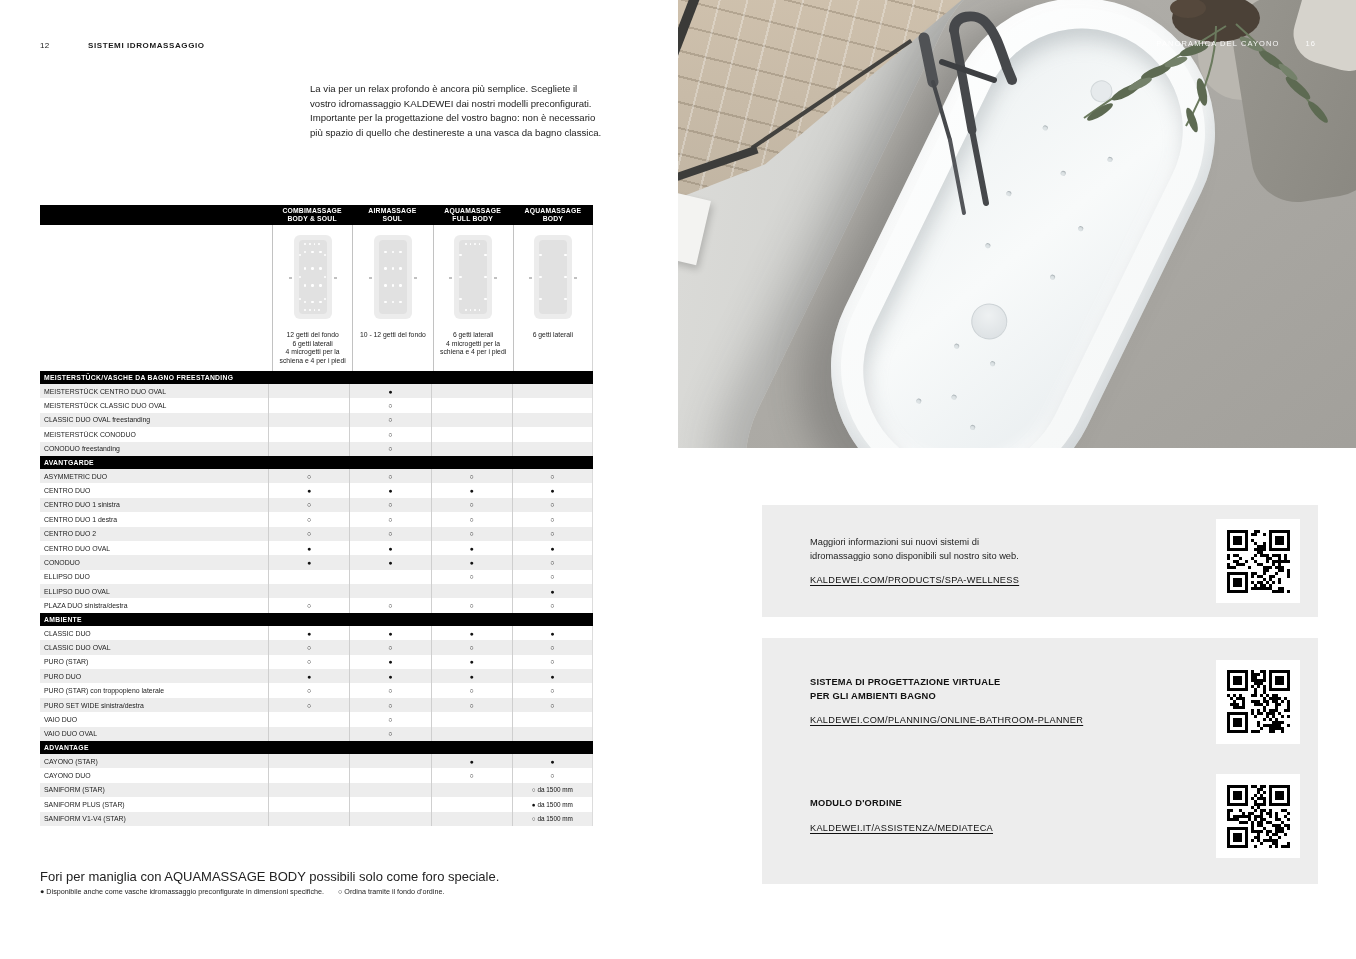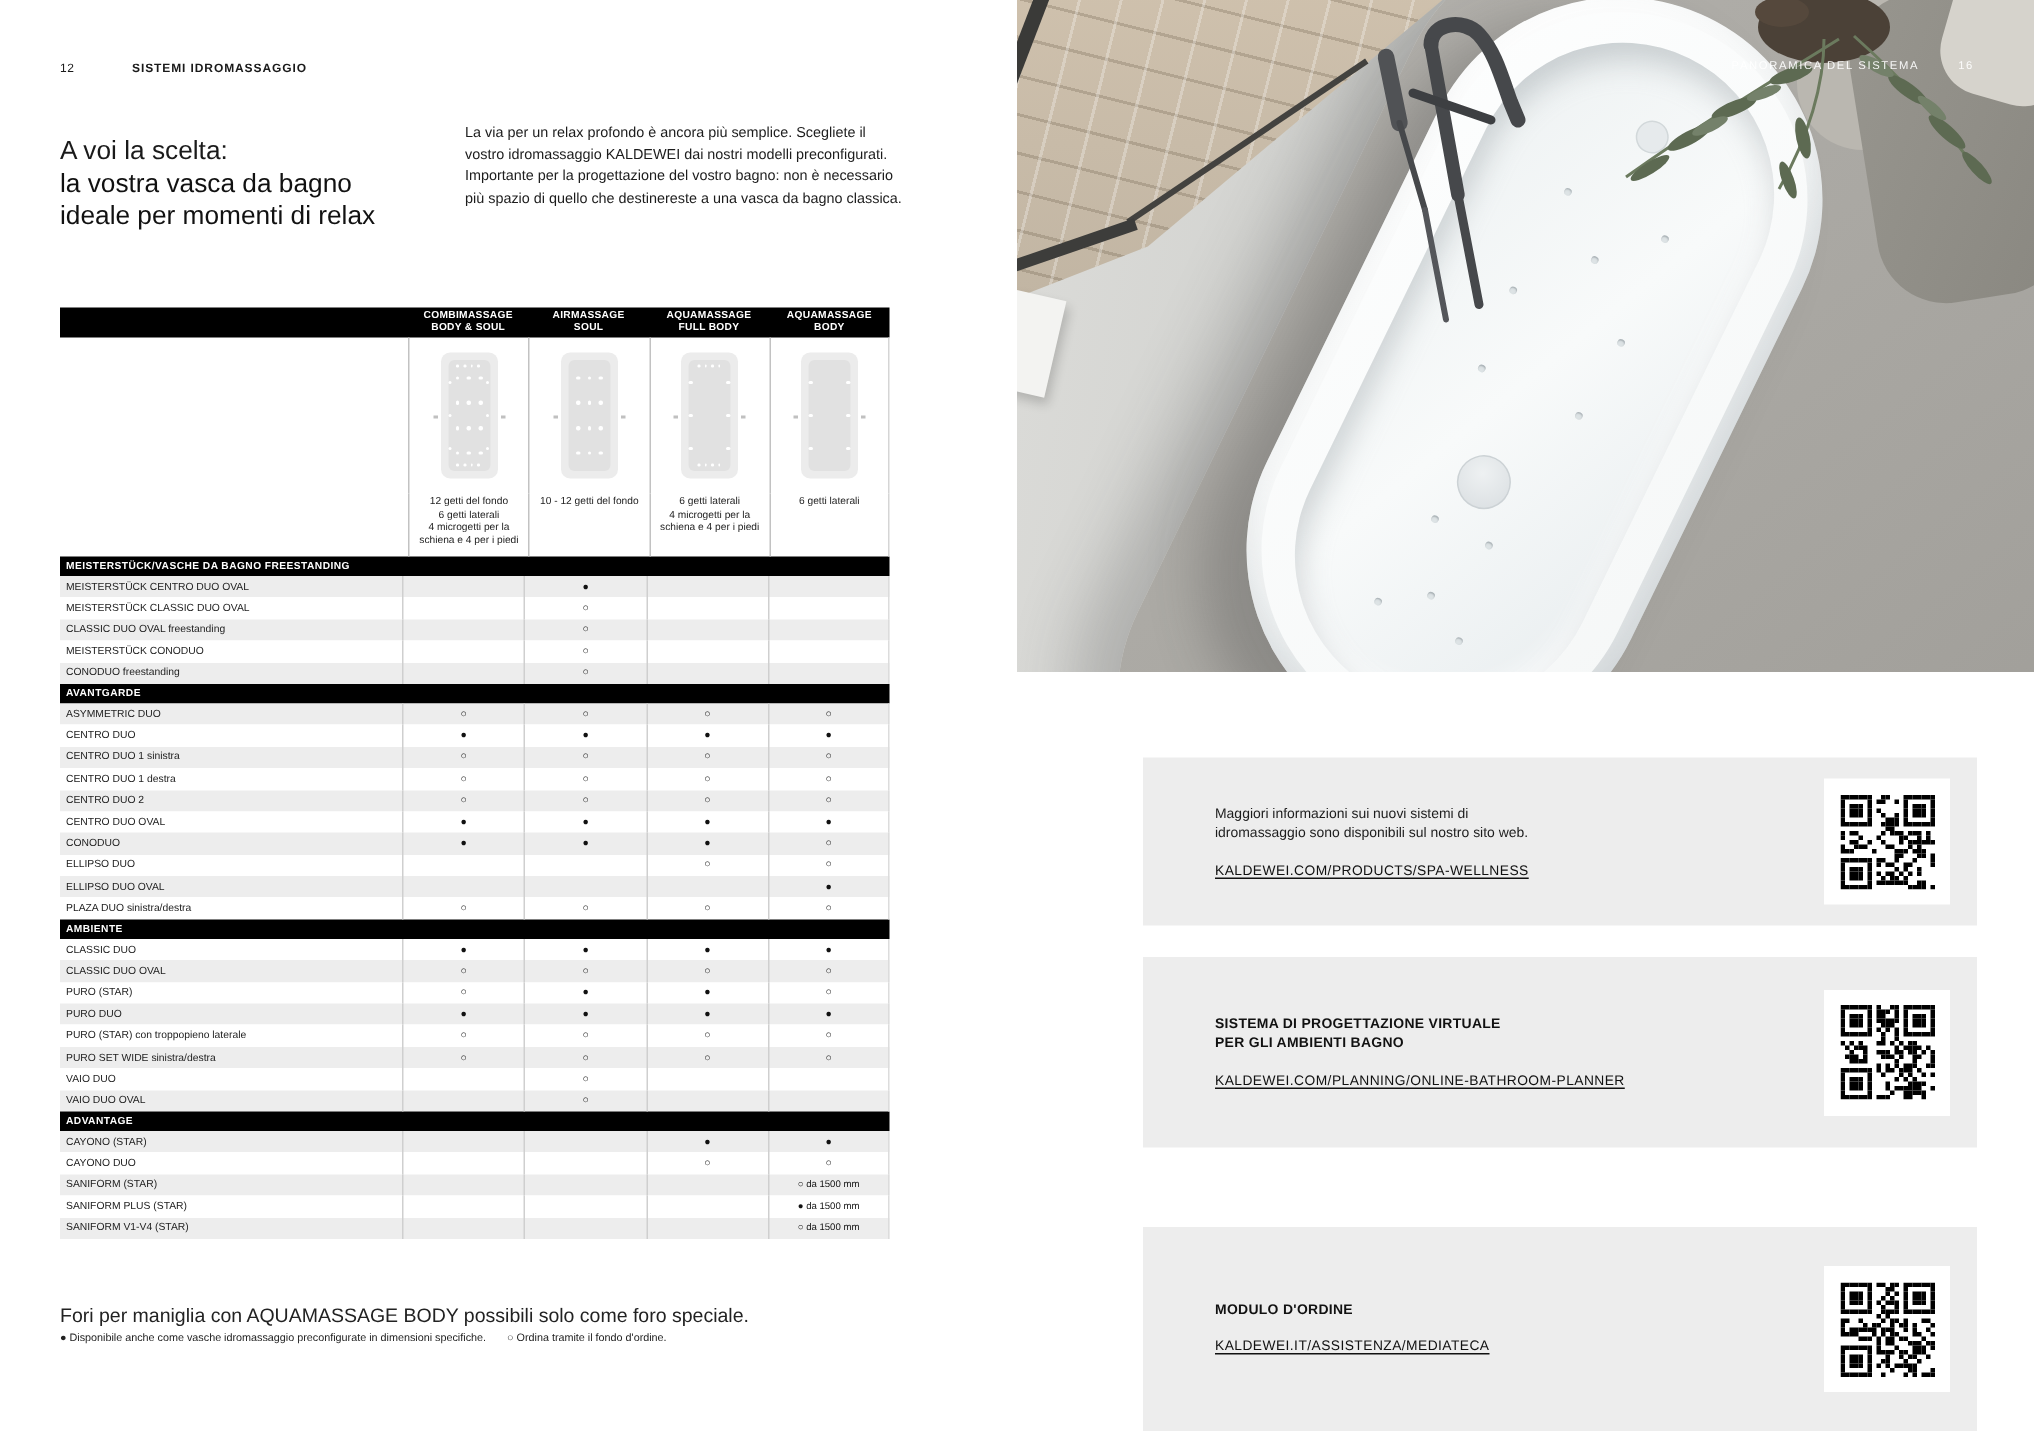--- a/index.html
+++ b/index.html
@@ -103,25 +103,20 @@
   .qr-box{width:84px;height:84px;background:#fff;margin-right:18px;display:flex;align-items:center;justify-content:center;flex:0 0 auto;}
 </style>
 </head>
 <body>
 
 <div class="canvas">
 
   <div class="page-num-left">12</div>
   <div class="running-head-left">SISTEMI IDROMASSAGGIO</div>
 
-  <div class="title-block">
-    <span class="title-lead">A voi la scelta:</span>
-    <span class="title-rest">la vostra vasca da bagno</span>
-    <span class="title-rest">ideale per momenti di relax</span>
-  </div>
 
   <div class="intro">La via per un relax profondo è ancora più semplice. Scegliete il vostro idromassaggio KALDEWEI dai nostri modelli preconfigurati. Importante per la progettazione del vostro bagno: non è necessario più spazio di quello che destinereste a una vasca da bagno classica.</div>
 
   <div class="systems-table">
     <div class="t-grid head-bar">
         <div></div>
         <div class="head-cell">COMBIMASSAGE
 BODY &amp; SOUL</div>
         <div class="head-cell">AIRMASSAGE
 SOUL</div>
@@ -505,21 +500,21 @@
       <g fill="#74816a">
         <ellipse cx="74" cy="88" rx="13" ry="3.8" transform="rotate(-25 74 88)"></ellipse>
         <ellipse cx="185" cy="48" rx="13" ry="4" transform="rotate(30 185 48)"></ellipse>
         <ellipse cx="110" cy="66" rx="12" ry="3.6" transform="rotate(-20 110 66)"></ellipse>
         <ellipse cx="222" cy="76" rx="12" ry="3.6" transform="rotate(40 222 76)"></ellipse>
       </g>
     </svg>
   </div>
 
   <div class="photo-header">
-    <span>PANORAMICA DEL SISTEMA</span>
+    <span>PANORAMICA DEL CAYONO</span>
     <span>16</span>
   </div>
 
   <div id="info-boxes">
       <div class="info-box" style="top: 505px; height: 112px;">
         <div class="ib-text"><div class="ib-body">Maggiori informazioni sui nuovi sistemi di
 idromassaggio sono disponibili sul nostro sito web.</div><a class="ib-link">KALDEWEI.COM/PRODUCTS/SPA-WELLNESS</a></div>
         <div class="qr-box">
           <svg width="63" height="63">
             <rect x="27" y="0" width="3" height="3" fill="#000"></rect>
@@ -952,21 +947,21 @@
             <rect x="0" y="60" width="3" height="3" fill="#000"></rect>
             <rect x="3" y="60" width="3" height="3" fill="#000"></rect>
             <rect x="6" y="60" width="3" height="3" fill="#000"></rect>
             <rect x="9" y="60" width="3" height="3" fill="#000"></rect>
             <rect x="12" y="60" width="3" height="3" fill="#000"></rect>
             <rect x="15" y="60" width="3" height="3" fill="#000"></rect>
             <rect x="18" y="60" width="3" height="3" fill="#000"></rect>
           </svg>
         </div>
       </div>
-      <div class="info-box" style="top: 818px; height: 136px;">
+      <div class="info-box" style="top: 748px; height: 136px;">
         <div class="ib-text"><div class="ib-title">MODULO D'ORDINE</div><a class="ib-link">KALDEWEI.IT/ASSISTENZA/MEDIATECA</a></div>
         <div class="qr-box">
           <svg width="63" height="63">
             <rect x="24" y="0" width="3" height="3" fill="#000"></rect>
             <rect x="27" y="0" width="3" height="3" fill="#000"></rect>
             <rect x="33" y="0" width="3" height="3" fill="#000"></rect>
             <rect x="36" y="0" width="3" height="3" fill="#000"></rect>
             <rect x="30" y="3" width="3" height="3" fill="#000"></rect>
             <rect x="33" y="3" width="3" height="3" fill="#000"></rect>
             <rect x="30" y="6" width="3" height="3" fill="#000"></rect>

